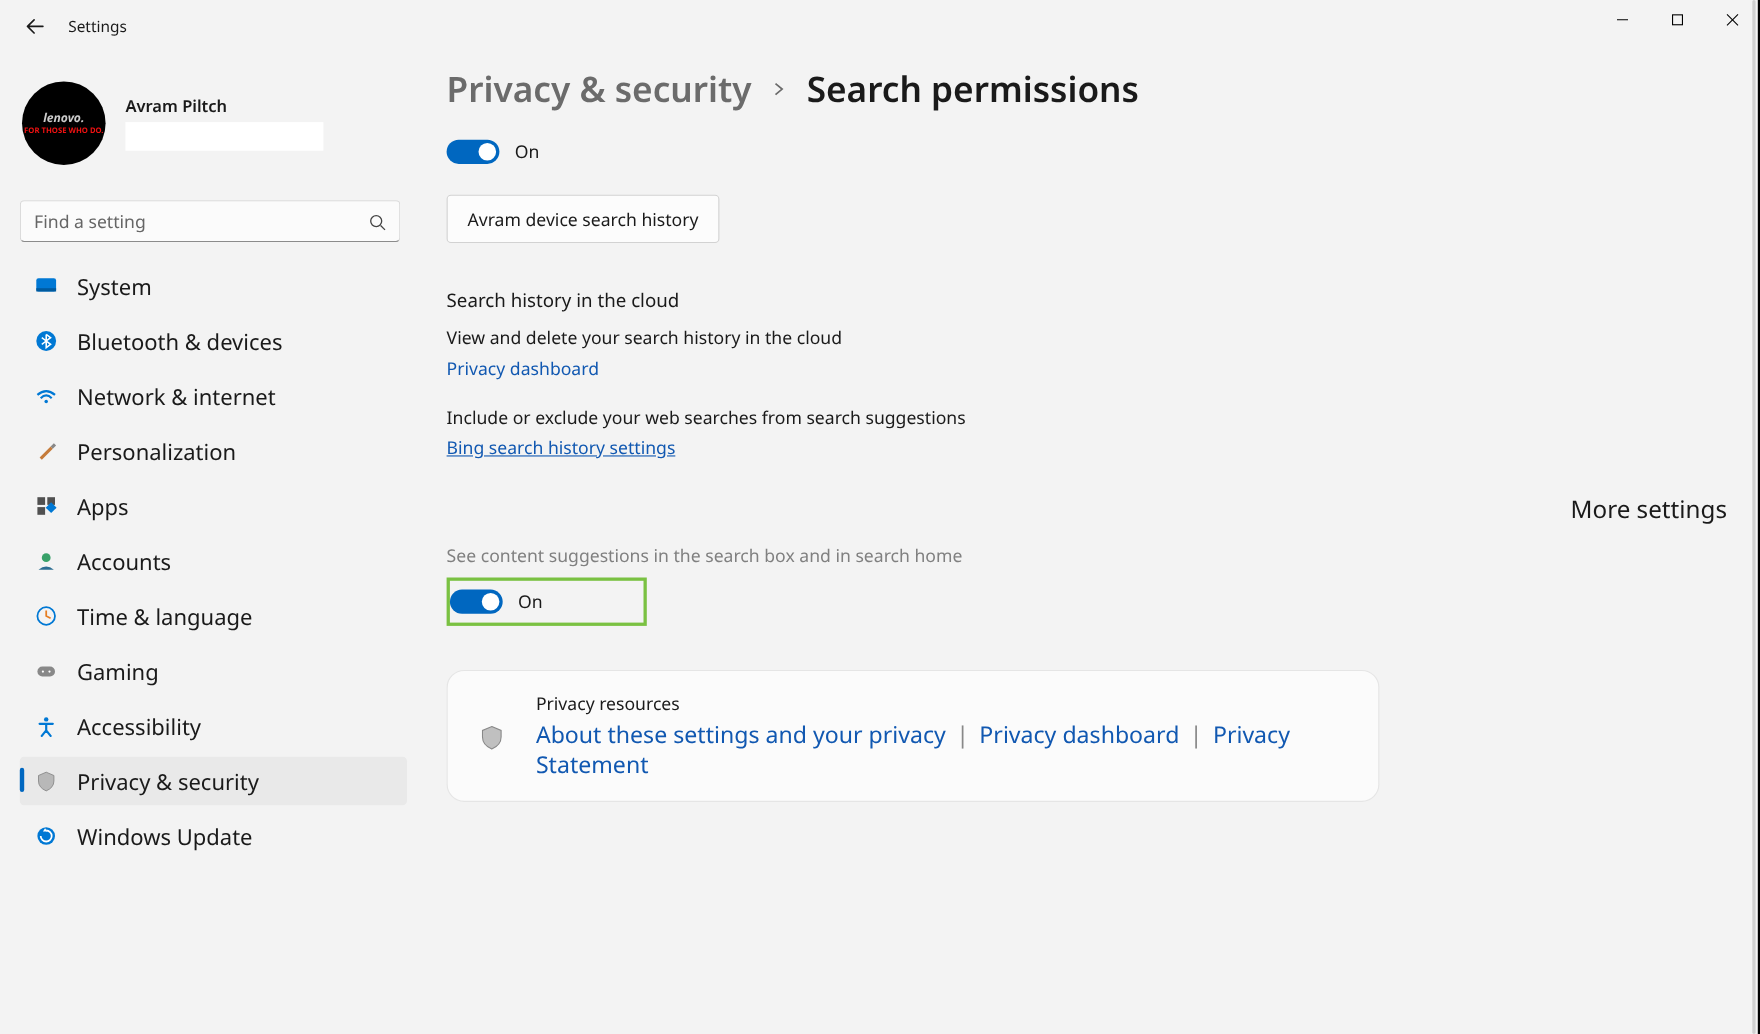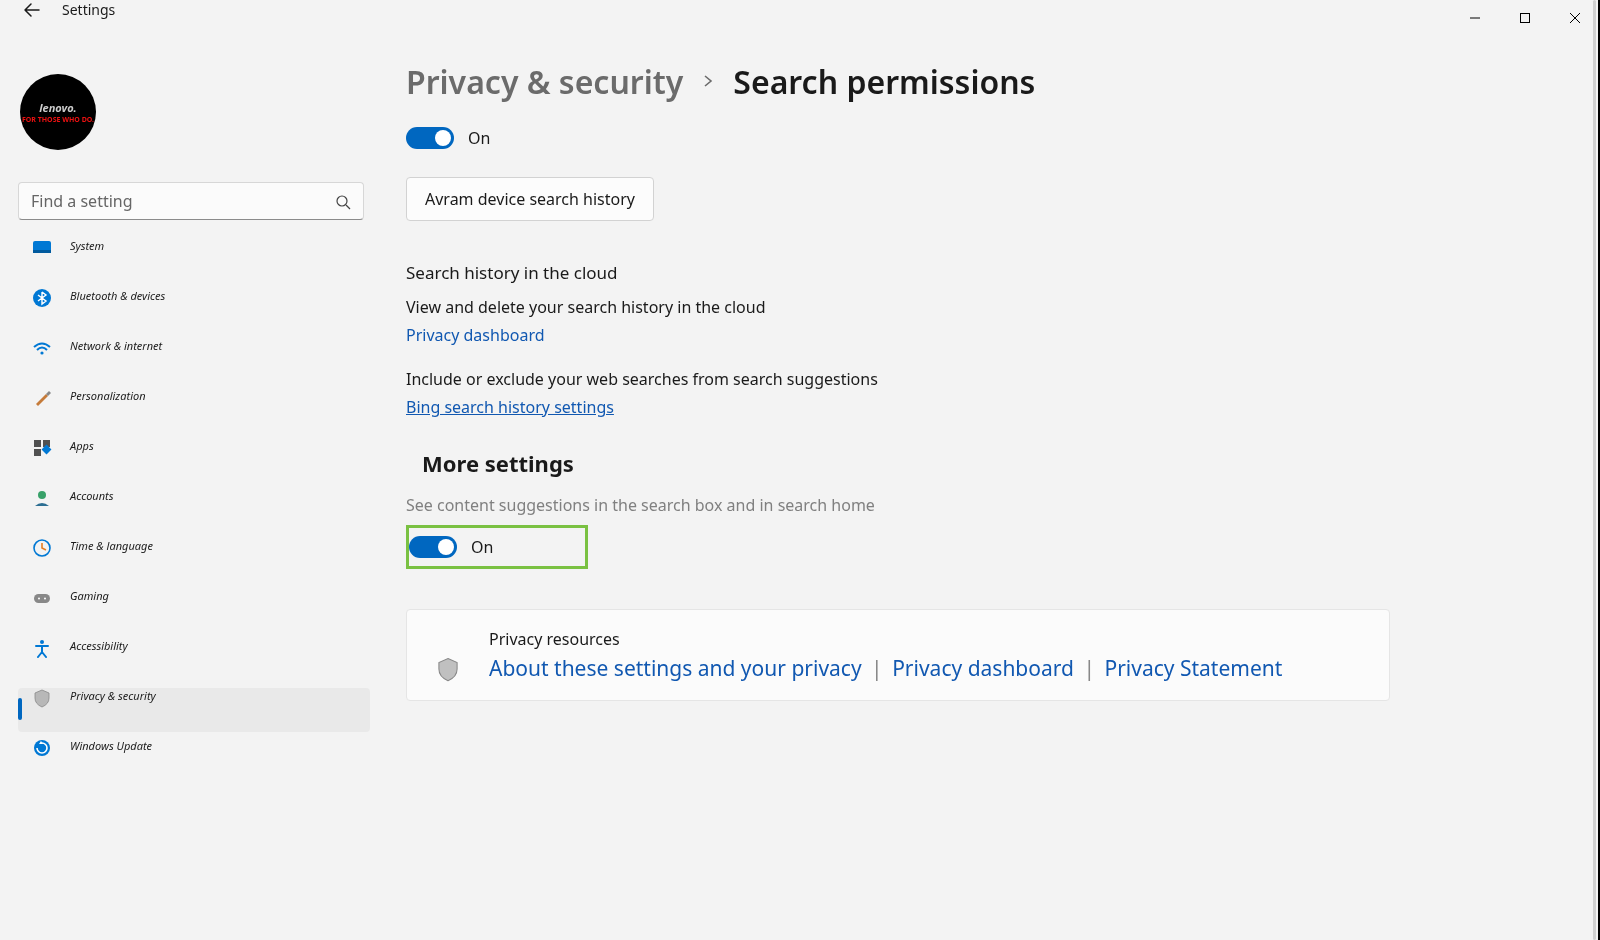--- a/index.html
+++ b/index.html
@@ -1,19 +1,19 @@
 <!DOCTYPE html>
 <html><head>
 <meta charset="utf-8">
 <style>
 * { margin:0; padding:0; box-sizing:border-box; font-family:"Segoe UI Variable","Segoe UI",system-ui,sans-serif; }
 body { width:1600px; height:940px; background:#f3f3f3; overflow:hidden; color:#1a1a1a; position:relative; }
 
 
-.topbar { height:48px; display:flex; padding-left:22px; }
+.topbar { height:48px; display:flex; align-items:center; padding-left:22px; }
 .back-btn { width:20px; height:20px; display:inline-flex; align-items:center; justify-content:center; margin-right:20px; cursor:pointer; }
 .app-title { font-size:14px; }
 
 
 .win-controls { position:absolute; top:0; right:0; height:36px; display:flex; }
 .win-btn { width:50px; display:flex; align-items:center; justify-content:center; cursor:pointer; }
 .win-btn svg { width:12px; height:12px; }
 
 
 .sidebar { position:absolute; left:0; top:48px; width:370px; bottom:0; padding:16px 0 0 18px; }
@@ -23,52 +23,52 @@
 .profile-text { margin-left:18px; }
 .profile-name { font-size:15px; font-weight:600; }
 .profile-sub  { background:#fff; width:180px; height:26px; margin-top:4px; }
 
 .search-box { margin:14px 0 18px 0; width:346px; height:38px; background:#fbfbfb; border:1px solid #d7d7d7; border-bottom:1.5px solid #8b8b8b; border-radius:4px; display:flex; align-items:center; padding:16px 12px; }
 .search-box input { flex:1; border:none; outline:none; background:transparent; font-size:16px; color:#1a1a1a; }
 .search-box input::placeholder { color:#666; }
 .search-icon { width:16px; height:16px; }
 
 .nav { list-style:none; }
-.nav-item { width:352px; height:44px; display:flex; align-items:flex-start; border-radius:4px; padding-left:14px; margin-bottom:6px; cursor:pointer; position:relative; font-size:11px;font-style:italic; }
+.nav-item { width:352px; height:44px; display:flex; align-items:center; border-radius:4px; padding-left:14px; margin-bottom:6px; cursor:pointer; position:relative; font-size:20px; }
 .nav-item.selected { background:#e9e9e9; }
 .nav-item.selected::before { content:''; position:absolute; left:0; top:10px; width:4px; height:22px; background:#0067c0; border-radius:2px; }
 .nav-icon { width:20px; height:20px; margin-right:18px; display:inline-flex; align-items:center; justify-content:center; }
 
 
 .main { position:absolute; left:406px; top:60px; right:0; bottom:0; padding-right:30px; }
 .breadcrumb { display:flex; align-items:center; gap:18px; margin-bottom:24px; }
 .bc-parent { font-size:32px; font-weight:600; color:#6b6b6b; cursor:pointer; }
 .bc-arrow  { color:#6b6b6b; }
 .bc-current{ font-size:32px; font-weight:600; }
 
 .desc { font-size:16px; color:#1a1a1a; max-width:570px; margin-bottom:18px; line-height:1.5; }
 .toggle-row { display:flex; align-items:flex-start; margin-bottom:28px; }
 .toggle { width:48px; height:22px; background:#0067c0; border-radius:12px; position:relative; cursor:pointer; }
 .toggle::after { content:''; position:absolute; right:3px; top:3px; width:16px; height:16px; background:#fff; border-radius:50%; }
 .toggle-label { margin-left:14px; font-size:16px; }
 
 .button { display:inline-block; border:1px solid #d2d2d2; border-radius:4px; background:#fcfcfc; padding:10px 18px; font-size:16px; cursor:pointer; margin-bottom:40px; }
 
 .section-heading { font-size:17px; margin-bottom:12px; }
-.section-big { font-size:22px; font-weight:700; margin:6px 0 16px 16px; }
+.section-big { font-size:22px; font-weight:400; margin:6px 0 16px 0;text-align:right; }
 .link { color:#1158b1; cursor:pointer; font-size:16px; }
 .link.underlined { text-decoration:underline; }
 .txt { font-size:16px; margin-bottom:6px; }
 .sub { font-size:16px; color:#808080; margin-bottom:15px; }
 .block { margin-bottom:30px; }
 
 .highlight-box { border:3px solid #7ac142; display:inline-flex; align-items:center; padding:8px 92px 8px 0; margin-top:-6px; }
 .highlight-box .toggle-row { margin:0; }
 
-.resources { margin-top:40px; width:984px; border:1px solid #e5e5e5; background:#fbfbfb; border-radius:4px; padding:18px 28px; display:flex; align-items:flex-end; }
+.resources { margin-top:40px; width:848px; border:1px solid #e5e5e5; background:#fbfbfb; border-radius:16px; padding:18px 28px; display:flex; align-items:center; }
 .shield-ico { width:26px; height:26px; margin-right:28px; margin-top:4px; }
 .res-title { font-size:16px; margin-bottom:4px; }
 .res-links { font-size:21px; }
 .res-links a { color:#1158b1; text-decoration:none; cursor:pointer; }
 .sep { color:#888; margin:0 4px; }
 
 .scrollbar { position:absolute; right:4px; top:0; width:3px; height:100%; background:#d0d0d0; border-radius:2px; }
 .rightborder { position:absolute; right:0; top:0; width:2px; height:100%; background:#000; }
 </style>
 </head>
@@ -100,20 +100,24 @@
       </svg>
   </span>
   <span class="app-title">Settings</span>
 </div>
 
 <div class="sidebar">
   <div class="profile">
     <div class="avatar">
       <span>lenovo.</span>
         <span class="red">FOR THOSE WHO DO.</span>
+    </div>
+    <div class="profile-text">
+      <div class="profile-name">Avram Piltch</div>
+      <div class="profile-sub"></div>
     </div>
   </div>
 
   <div class="search-box">
     <input type="text" placeholder="Find a setting" style="">
     <span class="search-icon">
       <svg viewBox="0 0 16 16">
           <circle cx="7" cy="7" r="5" fill="none" stroke="#444" stroke-width="1.2"></circle>
           <line x1="11" y1="11" x2="15" y2="15" stroke="#444" stroke-width="1.2"></line>
         </svg>

